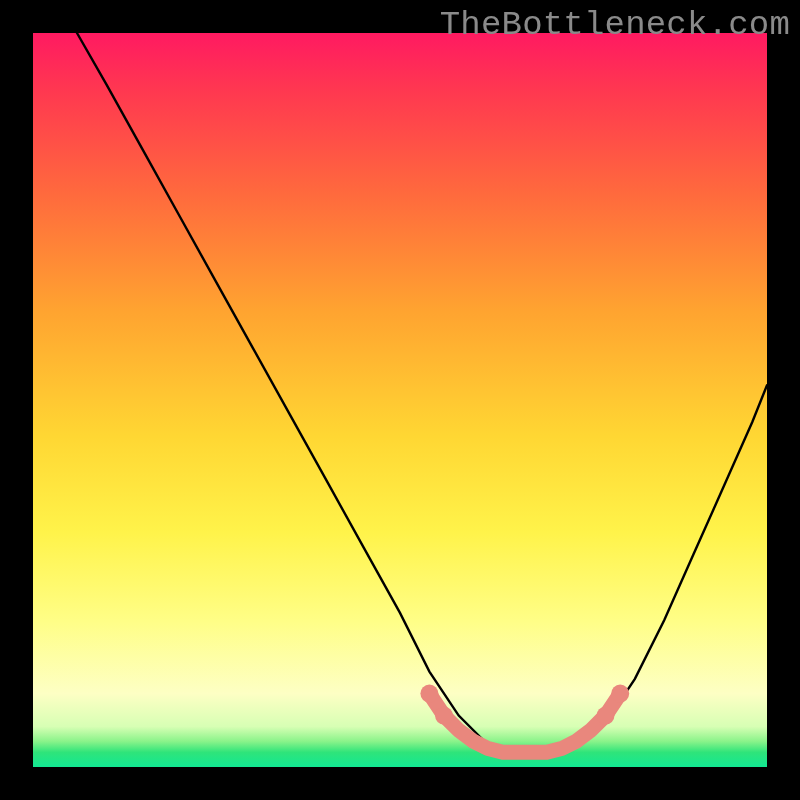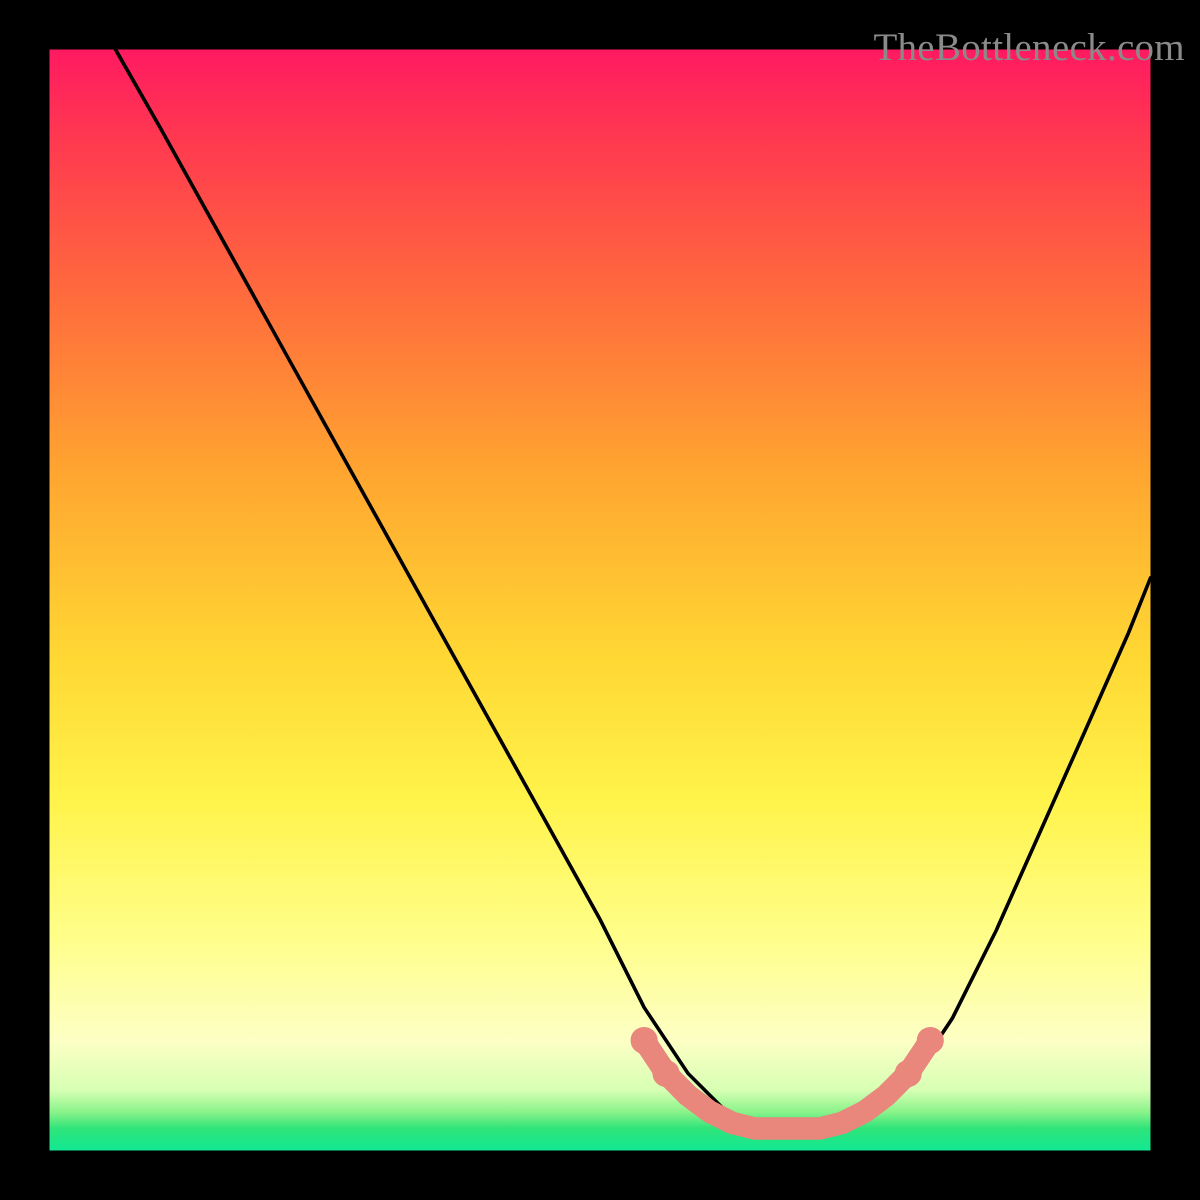--- a/index.html
+++ b/index.html
@@ -35,24 +35,24 @@
       #fffe86 80%,
       #fdffc4 90%,
       #d7ffb4 94.5%,
       #8af38a 96.5%,
       #2fe47a 98%,
       #12e893 100%
     );
   }
   .watermark {
     position: absolute;
-    top: 17px;
+    top: 6px;
     right: 10px;
-    font-family: Liberation Serif, serif;
-    font-size: 26px;
+    font-family: Liberation Mono, monospace;
+    font-size: 34px;
     color: #8a8a8a;
     letter-spacing: 0.2px;
     user-select: none;
   }
   svg.curve {
     position: absolute;
     left: 0;
     top: 0;
     width: 734px;
     height: 734px;

